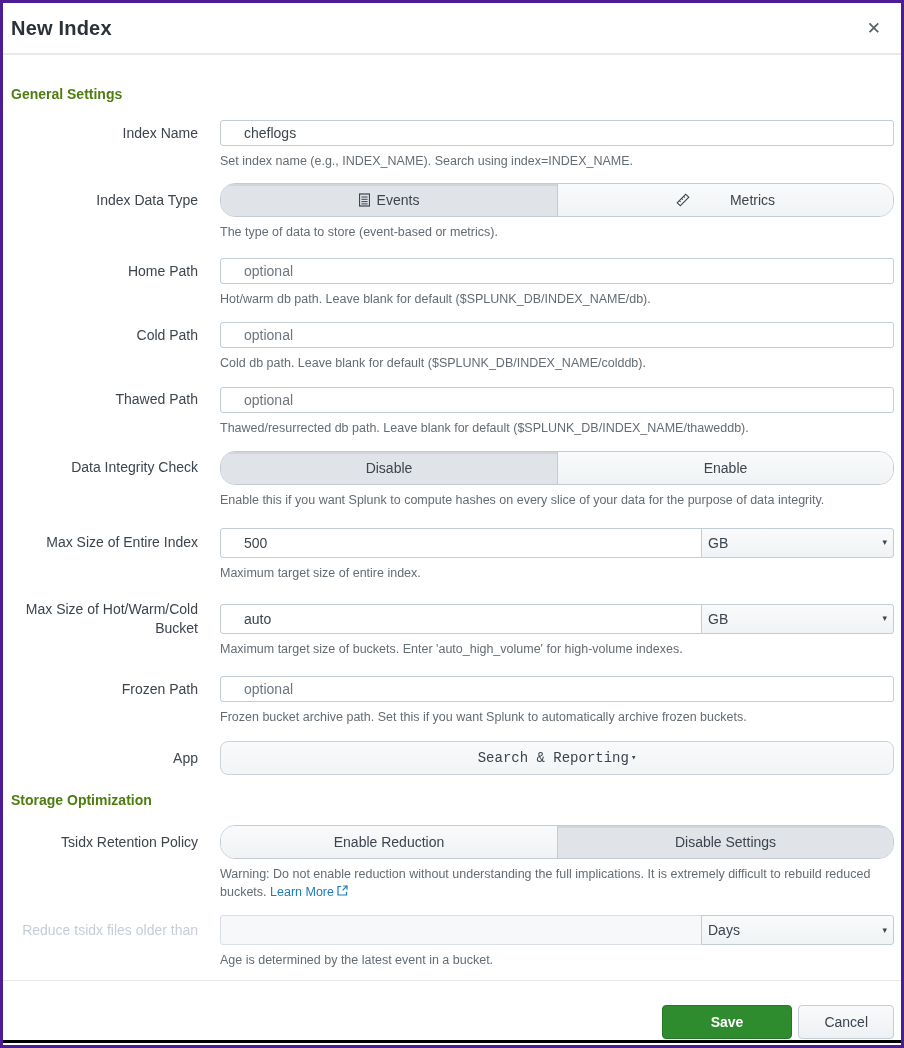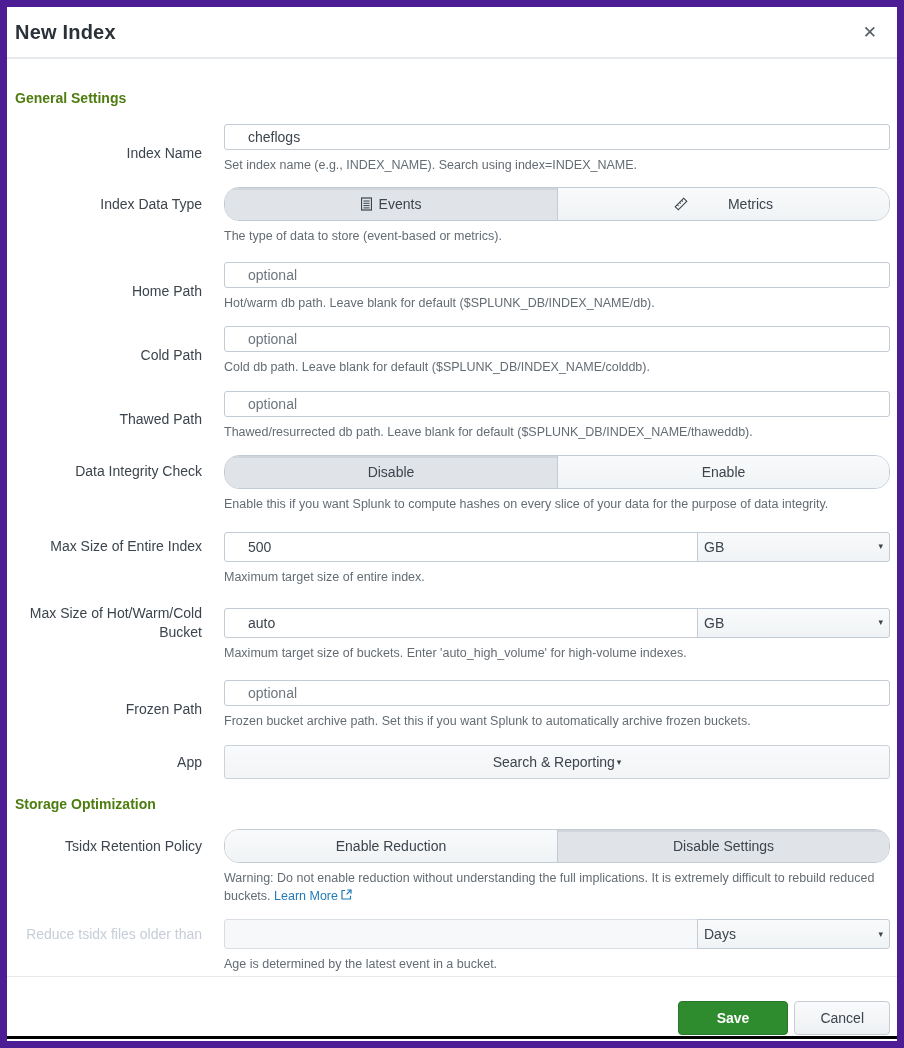--- a/index.html
+++ b/index.html
@@ -4,21 +4,21 @@
 <style>
   * { box-sizing: border-box; }
   html, body { margin: 0; padding: 0; background: #ffffff; }
   body { font-family: "Liberation Sans", "DejaVu Sans", sans-serif; }
 
   .modal {
     position: relative;
     width: 904px;
     height: 1048px;
     background: #fff;
-    border: 7px solid #4c1d95;
+    border: 3px solid #4c1d95;
     display: flex;
     flex-direction: column;
     color: #3c444d;
     overflow: hidden;
   }
 
   
   .modal-header {
     flex: 0 0 52px;
     display: flex;
@@ -44,21 +44,21 @@
   .section-heading.storage { margin: 17px 0 17px 1px; }
 
   .f-row { display: flex; align-items: flex-start; }
   .f-label {
     flex: 0 0 210px;
     padding-right: 22px;
     display: flex; align-items: center; justify-content: flex-end;
     text-align: right;
     font-size: 14px; color: #3c444d; line-height: 1.35;
   }
-  .row-input  .f-label { height: 26px; margin-top: 16px; }
+  .row-input  .f-label { height: 26px; }
   .row-toggle .f-label { height: 34px; }
   .row-group  .f-label { height: 30px; }
   .f-control { flex: 1 1 auto; min-width: 0; }
 
   .f-help { margin-top: 6px; font-size: 12.5px; color: #646c73; line-height: 1.45; }
 
   .text-input {
     width: 100%; height: 26px;
     border: 1px solid #c3cbd4; border-radius: 3px;
     padding: 0 23px; font-size: 14px; color: #3c444d;
@@ -93,24 +93,24 @@
     border: 1px solid #c3cbd4; border-radius: 0 3px 3px 0;
     background: linear-gradient(#f9fafb, #f0f3f5);
     display: flex; align-items: center; justify-content: space-between; gap: 7px;
     font-size: 14px; color: #3c444d; font-family: inherit; cursor: pointer;
   }
   .caret { font-size: 9px; color: #3c444d; line-height: 1; }
 
   
   .app-select {
     width: 100%; height: 34px;
-    border: 1px solid #ccd2d9; border-radius: 3px;
+    border: 1px solid #ccd2d9; border-radius: 8px;
     background: linear-gradient(#f8fafb, #f2f4f6);
     display: flex; align-items: center; justify-content: center; gap: 2px;
-    font-size: 14px; color: #3c444d; font-family: Liberation Sans, sans-serif; cursor: pointer;
+    font-size: 14px; color: #3c444d; font-family: Liberation Mono, monospace; cursor: pointer;
   }
 
   
   .disabled-row .f-label { color: #c6cdd8; }
   .text-input:disabled { background: #f6f8f9; border-color: #d9dee4; }
 
   .help-link { color: #1f7bb8; text-decoration: none; cursor: pointer; white-space: nowrap; }
   .help-link svg { vertical-align: -1px; margin-left: 3px; }
 
   
@@ -130,21 +130,21 @@
     display: flex; justify-content: flex-end; align-items: flex-start;
     gap: 6px; padding: 24px 7px 0;
   }
   .btn {
     height: 34px; border-radius: 4px; cursor: pointer;
     font-size: 14px; font-family: inherit;
     display: flex; align-items: center; justify-content: center;
   }
   .btn-save {
     background: #2e8b2e; border: 1px solid #27772a; color: #fff;
-    font-weight: 700; padding: 0 38px;
+    font-weight: 700; padding: 0 48px;
   }
   .btn-cancel {
     background: linear-gradient(#f9fafb, #eef1f4); border: 1px solid #c6ccd3;
     color: #3c444d; font-weight: 400; padding: 15px 25px;
   }
 
   .bottom-bar { position: absolute; left: 0; right: 0; bottom: 2px; height: 3px; background: #000; }
 
   .icon-svg { display: inline-flex; align-items: center; }
 </style>

